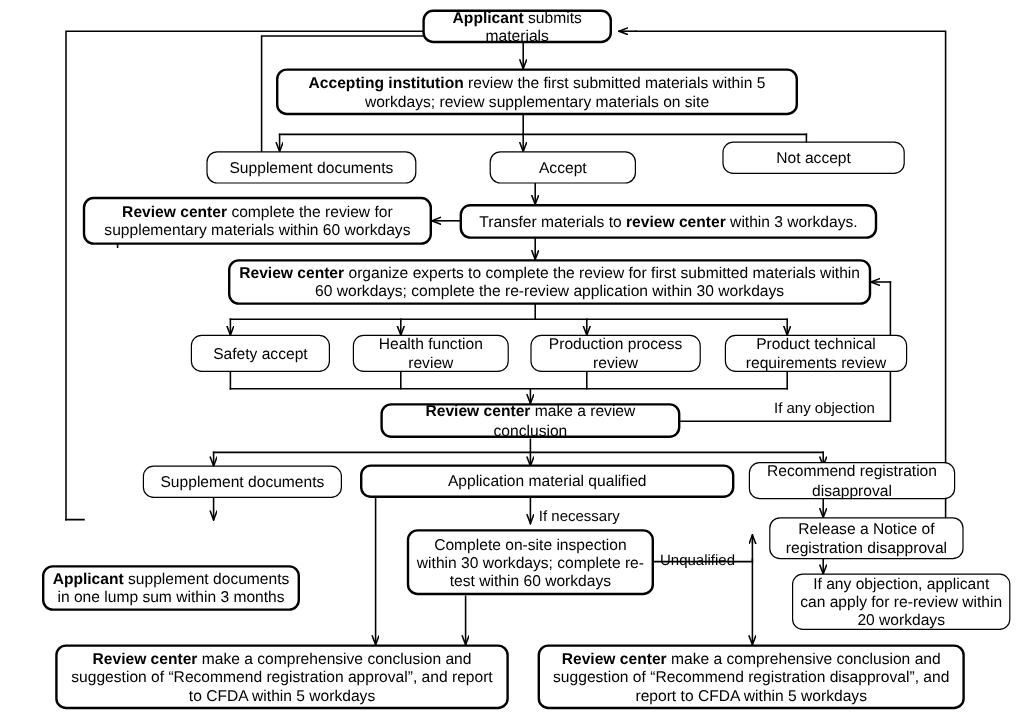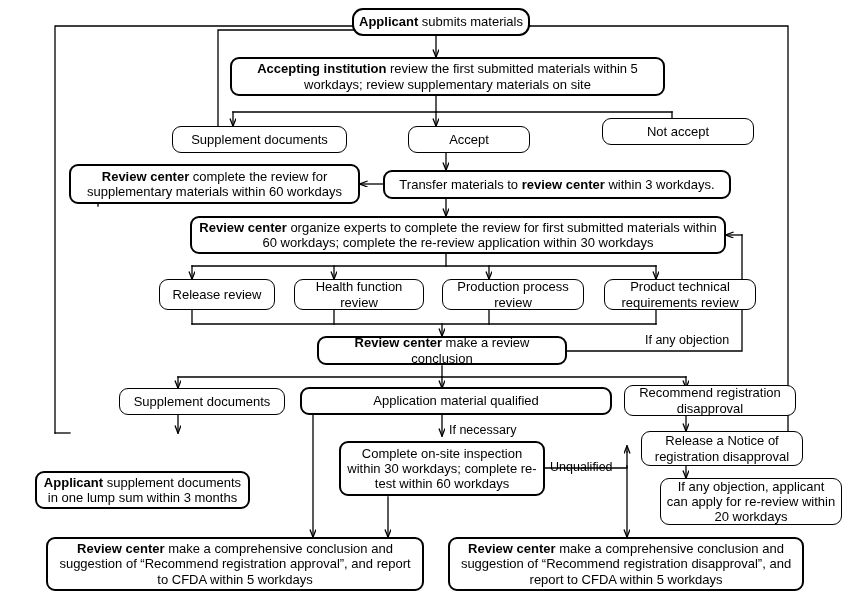--- a/index.html
+++ b/index.html
@@ -90,21 +90,21 @@
       <path d="M686,466 L686,478" marker-end="url(#ah)"></path>
 
       <path d="M627,466 L627,537" marker-end="url(#ah)"></path>
 
       <path d="M788,448 L788,26 L530,26"></path>
       <path d="M530,26 L516,26" marker-end="url(#ah)"></path>
 
     </g>
   </svg>
 
-  <div class="node f13" style="left:352px;top:8px;width:178px;height:28px;border-radius:11px;">
+  <div class="node f13" style="left:352px;top:8px;width:158px;height:28px;">
     <span class="t"><b>Applicant</b> submits materials</span>
   </div>
 
   <div class="node f13" style="left:230px;top:57px;width:435px;height:39px;">
     <span class="t"><b>Accepting institution</b> review  the first submitted materials within 5 workdays; review  supplementary materials on site</span>
   </div>
 
   <div class="node f13 thin" style="left:148px;top:126px;width:175px;height:27px;">
     <span class="t">Supplement documents</span>
   </div>
@@ -123,21 +123,21 @@
 
   <div class="node f13" style="left:383px;top:170px;width:348px;height:29px;">
     <span class="t">Transfer  materials to <b>review center</b> within 3 workdays.</span>
   </div>
 
   <div class="node f13" style="left:190px;top:216px;width:536px;height:38px;">
     <span class="t"><b>Review center</b> organize experts to complete the review  for first submitted materials within 60 workdays; complete the re-review  application within 30 workdays</span>
   </div>
 
   <div class="node f13 thin" style="left:135px;top:279px;width:116px;height:31px;">
-    <span class="t">Release review</span>
+    <span class="t">Safety accept</span>
   </div>
 
   <div class="node f13 thin" style="left:270px;top:279px;width:130px;height:31px;">
     <span class="t">Health function review</span>
   </div>
 
   <div class="node f13 thin" style="left:418px;top:279px;width:142px;height:31px;">
     <span class="t">Production process review</span>
   </div>
 

